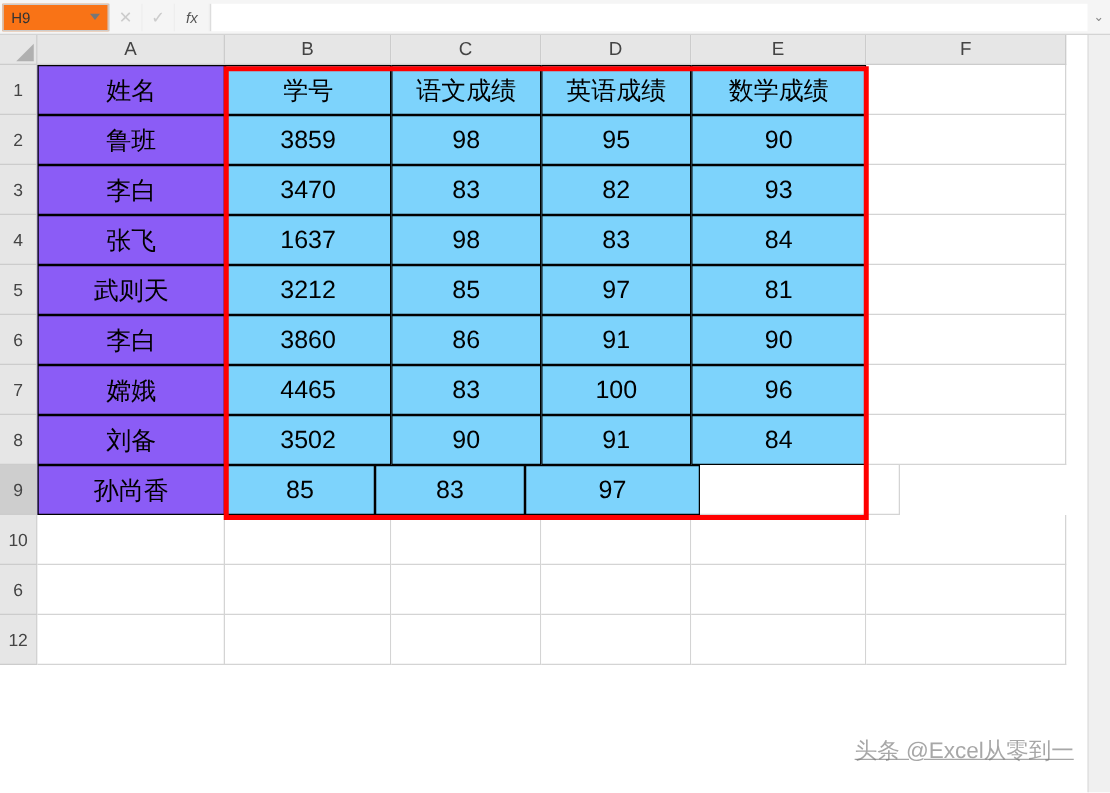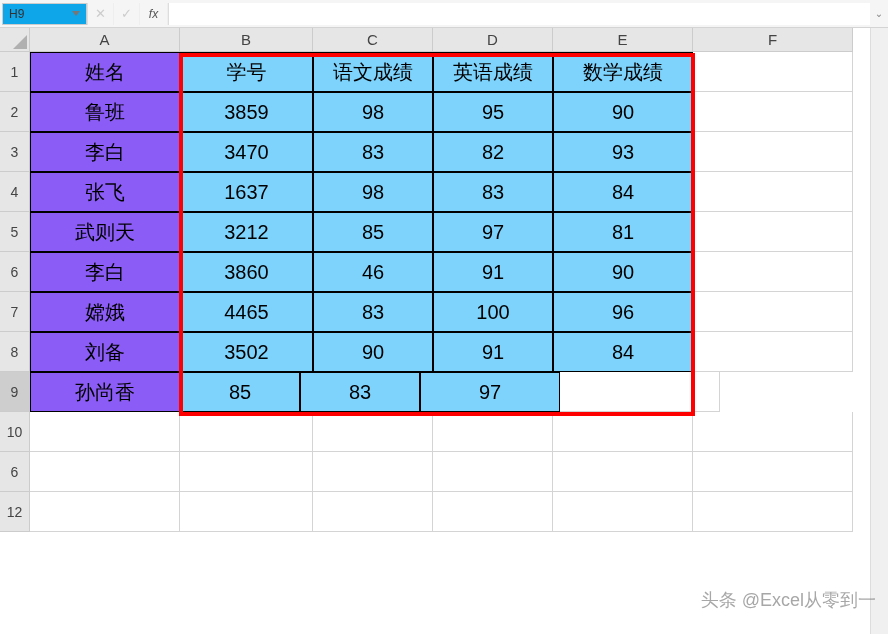--- a/index.html
+++ b/index.html
@@ -17,21 +17,21 @@
       height: 28px;
       background: #f5f5f5;
       border-bottom: 1px solid #d4d4d4;
       display: flex;
       align-items: center;
       padding-left: 2px;
     }
     .name-box {
       width: 85px;
       height: 22px;
-      background: #0ea5e9;
+      background: #f97316;
       border: 1px solid #ccc;
       font-size: 12px;
       padding: 2px 6px;
       color: #333;
       display: flex;
       align-items: center;
       justify-content: space-between;
     }
     .name-dd {
       width: 0; height: 0;
@@ -167,25 +167,26 @@
       pointer-events: none;
       top: 25px;
       left: 179px;
       width: 516px;
       height: 363px;
     }
     
     
     .watermark {
       position: absolute;
-      right: 12px;
+      right: 29px;
       bottom: 22px;
       font-size: 18px;
       color: rgba(120,120,120,0.65);
       font-family: "Microsoft YaHei", sans-serif;
+      text-decoration: underline;
     }
     
     .scroll-right {
       position: absolute;
       right: 0;
       top: 28px;
       width: 18px;
       bottom: 0;
       background: #f0f0f0;
       border-left: 1px solid #ddd;
@@ -269,21 +270,21 @@
     <div class="cell cC hl">85</div>
     <div class="cell cD hl">97</div>
     <div class="cell cE hl">81</div>
     <div class="cell cF"></div>
   </div>
 
   <div class="row rh">
     <div class="row-head">6</div>
     <div class="cell cA plain">李白</div>
     <div class="cell cB hl">3860</div>
-    <div class="cell cC hl">46</div>
+    <div class="cell cC hl">86</div>
     <div class="cell cD hl">91</div>
     <div class="cell cE hl">90</div>
     <div class="cell cF"></div>
   </div>
 
   <div class="row rh">
     <div class="row-head">7</div>
     <div class="cell cA plain">嫦娥</div>
     <div class="cell cB hl">4465</div>
     <div class="cell cC hl">83</div>

